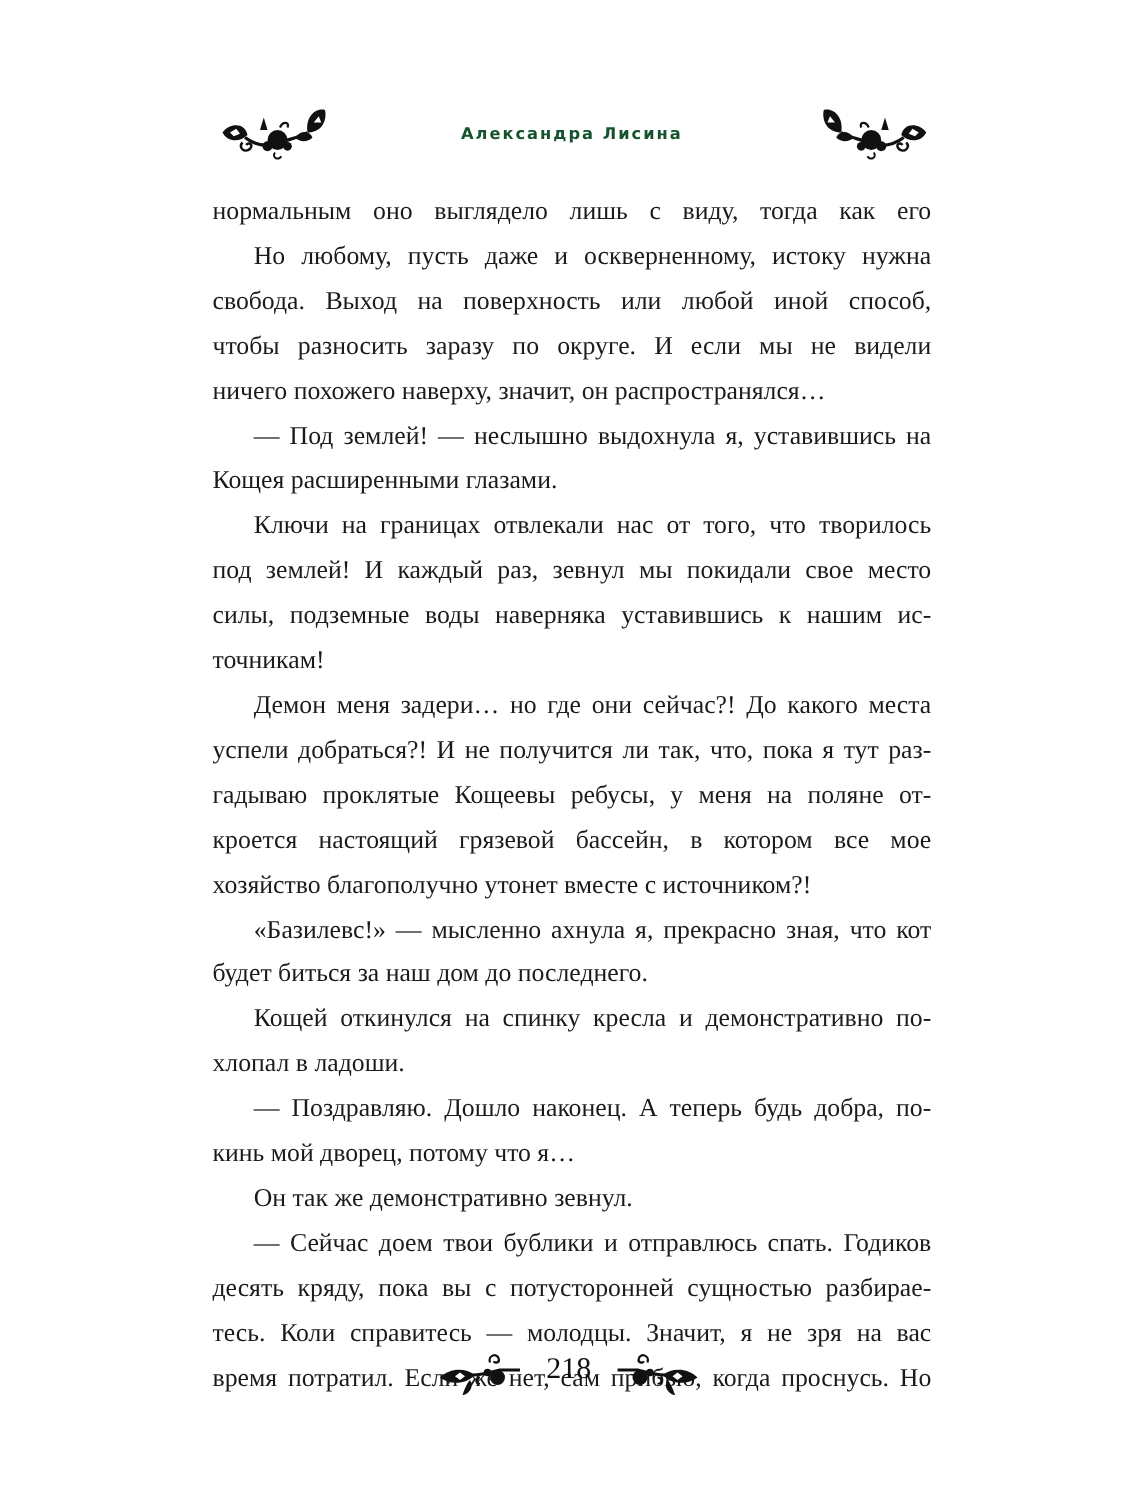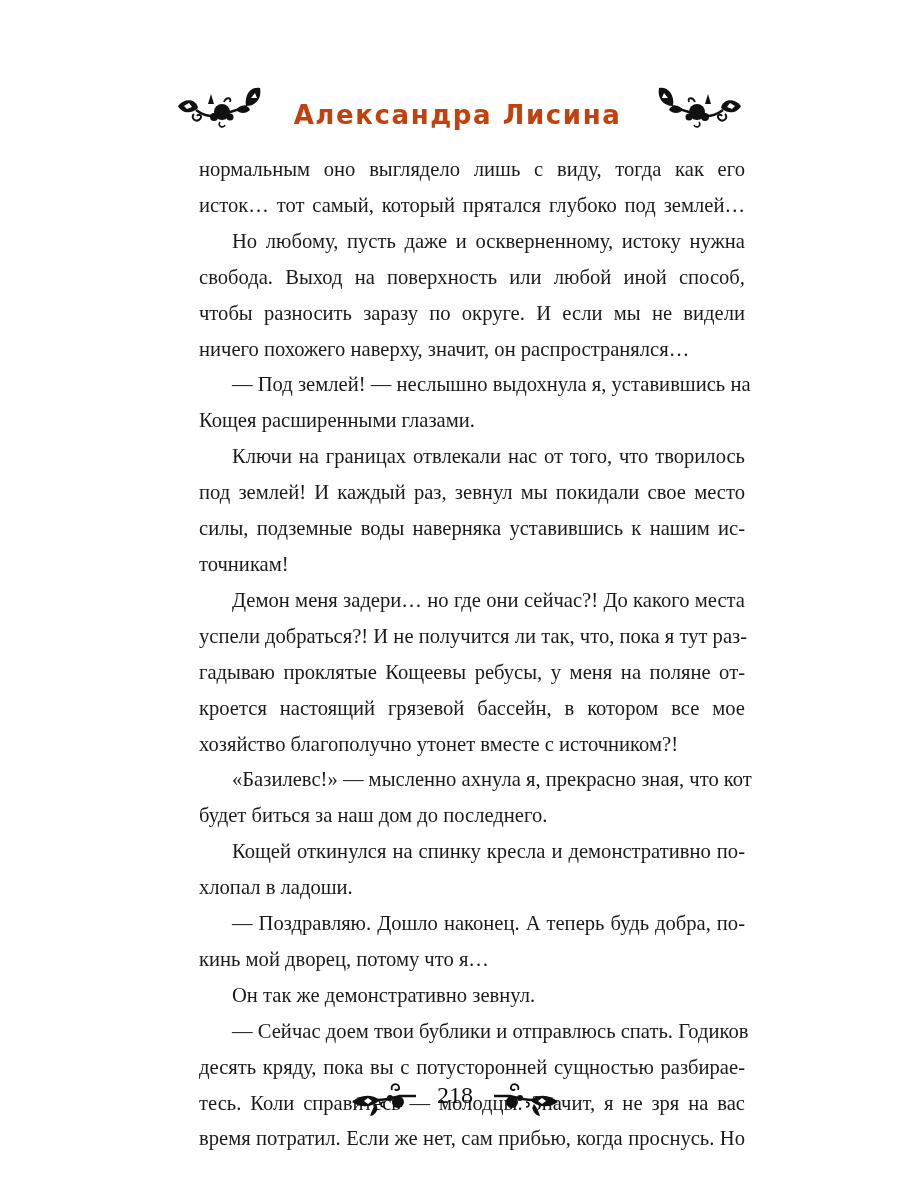--- a/index.html
+++ b/index.html
@@ -2,24 +2,24 @@
 <html><head>
 <meta charset="utf-8">
 <style>
   html, body { margin: 0; padding: 0; background: #ffffff; }
   body { width: 900px; height: 1200px; position: relative; overflow: hidden; }
   .page { position: absolute; left: 0; top: 0; width: 900px; height: 1200px; background: #fff; color: #1a1a1a; }
   .header { position: absolute; top: 84px; left: 170px; width: 575px; height: 54px; }
   .orn { position: absolute; top: 0; width: 92px; height: 50px; }
   .orn.left { left: 4px; }
   .orn.right { right: 0px; transform: scaleX(-1); }
-  .title { position: absolute; left: 0; right: 0; top: 16px; text-align: center; font-family: "DejaVu Sans", sans-serif; font-weight: bold; font-size: 26px; letter-spacing: 1.6px; color: #c2410c; }
+  .title { position: absolute; left: 0; right: 0; top: 16px; text-align: center; font-family: "DejaVu Sans", sans-serif; font-weight: bold; font-size: 13px; letter-spacing: 1.6px; color: #14532d; }
   .text { position: absolute; top: 152px; left: 170px; width: 575px; font-family: "Liberation Serif", serif; font-size: 20.6px; line-height: 35.9px; color: #1a1a1a; }
   .text p { margin: 0; text-align: justify; text-align-last: left; }
-  .line { display: block; text-align: justify; text-align-last: justify; white-space: nowrap; margin-left: 29px; }
+  .line { display: block; text-align: justify; text-align-last: justify; white-space: nowrap; }
   .line.last { text-align-last: left; }
   .footer { position: absolute; top: 1078px; left: 345px; width: 220px; height: 45px; }
   .pnum { position: absolute; left: 0; right: 0; top: 4px; text-align: center; font-family: "Liberation Serif", serif; font-size: 24px; color: #111; }
   .forn { position: absolute; top: 4px; width: 68px; height: 36px; }
   .forn.left { left: 5px; }
   .forn.right { right: 5px; transform: scaleX(-1); }
 </style>
 </head>
 <body>
 
@@ -55,21 +55,20 @@
       <path d="M46 38 c-3 4, 3 7, 5 3" stroke="#111" stroke-width="1.6" fill="none"></path>
       <path d="M62 26 C66 20, 74 20, 76 26 C72 30, 66 30, 62 26 Z" fill="#111"></path>
       <path d="M72 22 C70 10, 78 2, 86 4 C88 14, 82 22, 72 22 Z" fill="#111"></path>
       <path d="M77 14 l4 -5 l2 5 z" fill="#fff"></path>
     </svg>
   </div>
 
   <div class="text" id="body-text">
       <p>
         <span class="line">нормальным оно выглядело лишь с виду, тогда как его</span>
-        <span class="line">исток… тот самый, который прятался глубоко под землей…</span>
       </p>
       <p>
         <span class="line" style="padding-left: 33px;">Но любому, пусть даже и оскверненному, истоку нужна</span>
         <span class="line">свобода. Выход на поверхность или любой иной способ,</span>
         <span class="line">чтобы разносить заразу по округе. И если мы не видели</span>
         <span class="line last">ничего похожего наверху, значит, он распространялся…</span>
       </p>
       <p>
         <span class="line" style="padding-left: 33px;">— Под землей! — неслышно выдохнула я, уставившись на</span>
         <span class="line last">Кощея расширенными глазами.</span>

